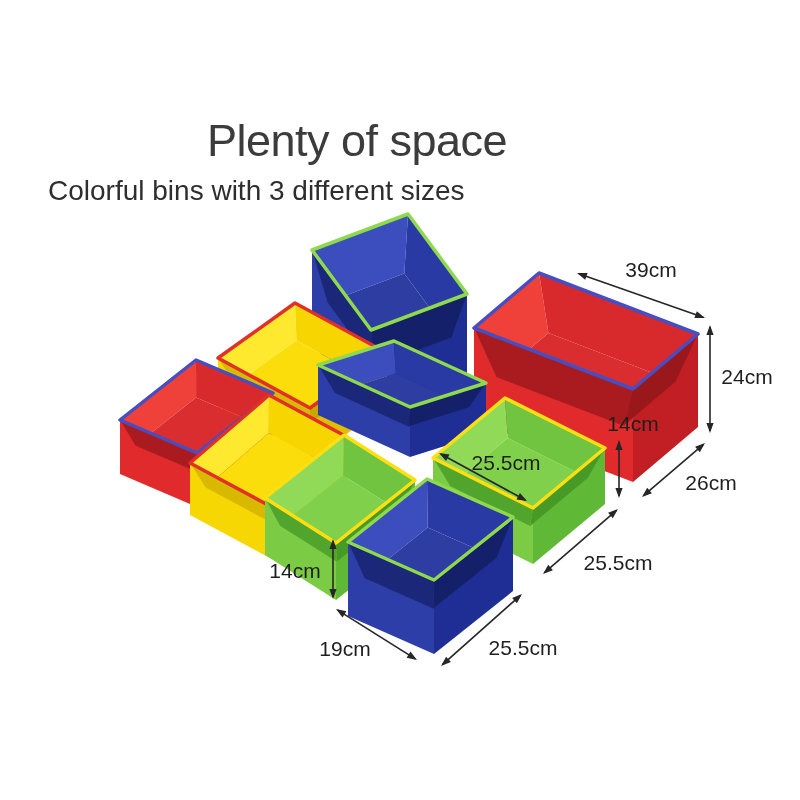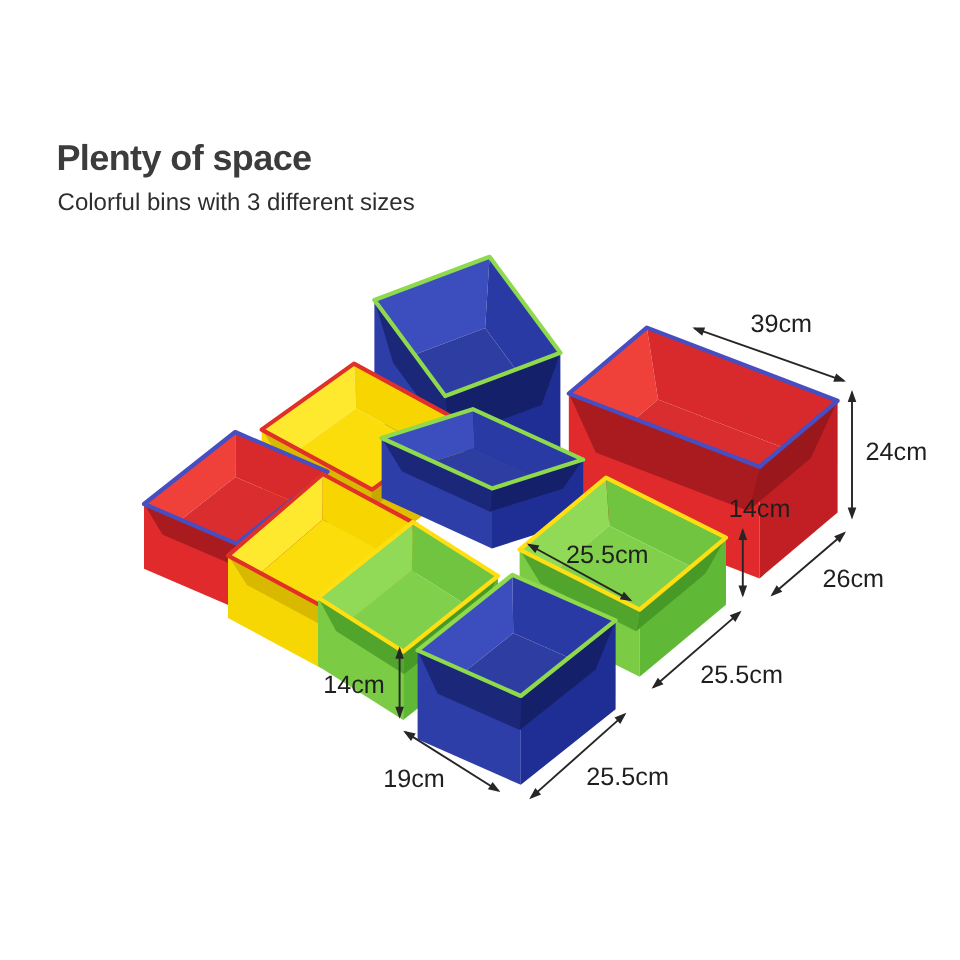--- a/index.html
+++ b/index.html
@@ -6,29 +6,30 @@
   body {
     width: 800px; height: 800px;
     background: #ffffff;
     font-family: "Liberation Sans", sans-serif;
     overflow: hidden;
   }
   .page { position: relative; width: 800px; height: 800px; background: #ffffff; }
   .header { position: absolute; left: 47px; top: 116px; width: 620px; z-index: 2; }
   .header h1 {
     margin: 0;
-    font-size: 30px;
-    font-weight: 700;
+    font-size: 45px;
+    font-weight: 400;
     letter-spacing: -0.5px;
     color: #3c3c3c;
     line-height: 1.1;
+    text-align: center;
   }
   .header p {
     margin: 9px 0 0 1px;
-    font-size: 20px;
+    font-size: 28px;
     font-weight: 400;
     color: #2e2e2e;
   }
   #scene { position: absolute; left: 0; top: 0; width: 800px; height: 800px; z-index: 1; }
   text.dim-label {
     font-family: "Liberation Sans", sans-serif;
     font-size: 21px;
     fill: #1f1f1f;
   }
 </style>

